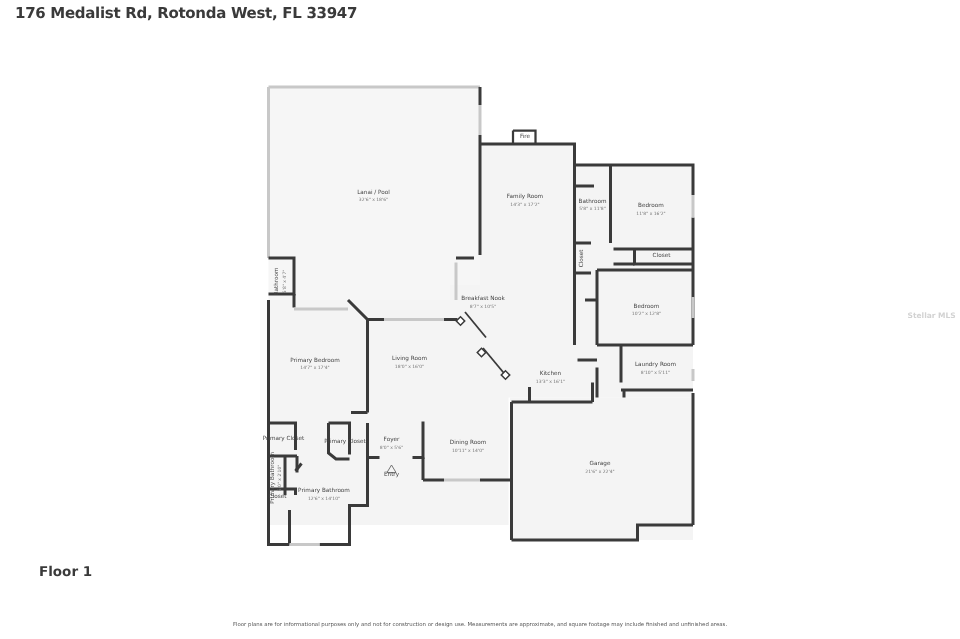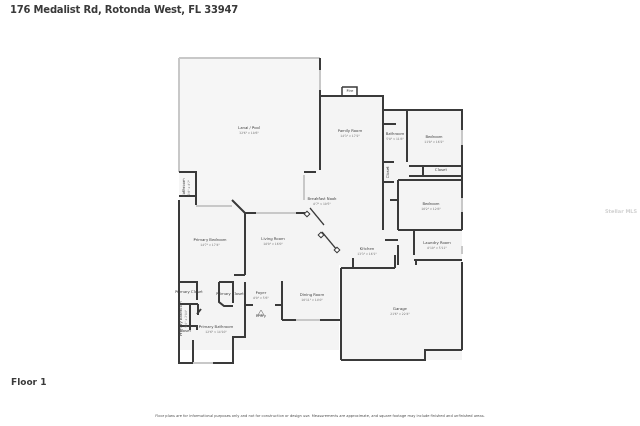--- a/index.html
+++ b/index.html
@@ -5,21 +5,21 @@
   html, body { margin: 0; padding: 0; }
   body {
     width: 640px; height: 426px; background: #ffffff; position: relative; overflow: hidden;
     font-family: "Liberation Sans", sans-serif; color: #333333;
   }
   .address {
     position: absolute; left: 10px; top: 4px; font-size: 10px; font-weight: bold; color: #3a3a3a;
     font-family: "DejaVu Sans", sans-serif; letter-spacing: -0.2px; text-align: center;
   }
   .floor-label {
-    position: absolute; left: 11px; top: 377px; font-size: 9px; font-weight: bold; color: #3a3a3a;
+    position: absolute; left: 26px; top: 377px; font-size: 9px; font-weight: bold; color: #3a3a3a;
     font-family: "DejaVu Sans", sans-serif;
     text-align: right;
   }
   .disclaimer {
     position: absolute; left: 0; width: 640px; top: 414px; text-align: center;
     font-size: 3.6px; color: #555; font-family: "DejaVu Sans", sans-serif;
   }
   .watermark {
     position: absolute; left: 605px; top: 208px; font-size: 5px; color: #d2d2d2; font-weight: bold;
     font-family: "DejaVu Sans", sans-serif;

